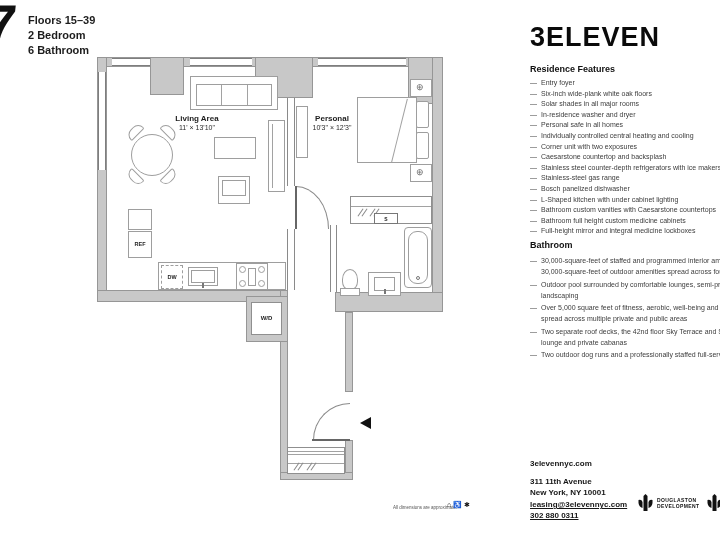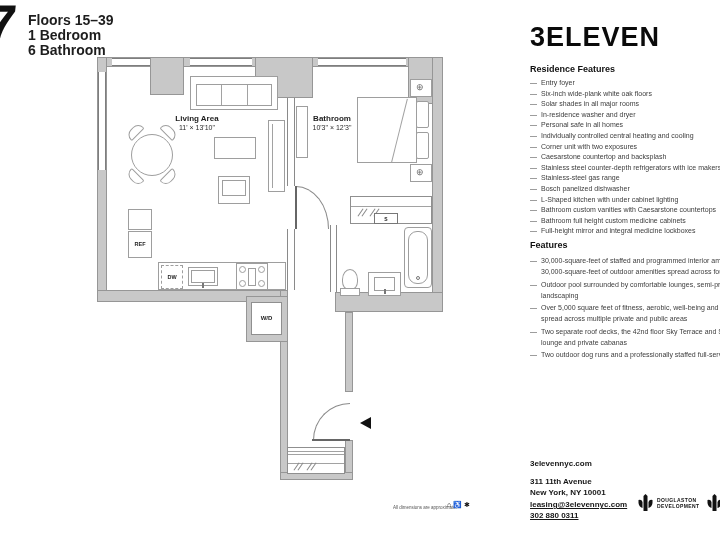--- a/index.html
+++ b/index.html
@@ -9,21 +9,21 @@
     font-family:"Liberation Sans", sans-serif; color:#1d1d1d;
     -webkit-font-smoothing:antialiased;
   }
   .abs { position:absolute; }
 
   
   .unit-number {
     position:absolute; left:-15px; top:-8px; font-size:56px; font-weight:800;
     transform:skewX(-6deg); color:#111; letter-spacing:-2px;
   }
-  .unit-info { position:absolute; left:28px; top:13px; font-size:14px; font-weight:bold; line-height:15px; color:#1d1d1d; }
+  .unit-info { position:absolute; left:28px; top:13px; font-size:11px; font-weight:bold; line-height:15px; color:#1d1d1d; }
 
   
   .wall { position:absolute; background:#c8c8c8; border:1px solid #969696; }
   .winH { position:absolute; background:#fff; border-top:1px solid #7e7e7e; border-bottom:1px solid #7e7e7e; }
   .winV { position:absolute; background:#fff; border-left:1px solid #7e7e7e; border-right:1px solid #7e7e7e; }
   .iwall { position:absolute; background:#fff; border-left:1px solid #8a8a8a; border-right:1px solid #8a8a8a; }
   .furn { position:absolute; background:#fff; border:1px solid #9e9e9e; }
   .line { position:absolute; background:#a2a2a2; }
   .plan-lbl { position:absolute; text-align:center; color:#1d1d1d; }
   .plan-lbl .t { font-size:8px; font-weight:bold; line-height:9px; }
@@ -56,21 +56,21 @@
 
   .footnote { position:absolute; left:393px; top:505px; font-size:4.5px; color:#555; }
   .foot-icons { position:absolute; left:447px; top:501px; font-size:7px; color:#111; letter-spacing:2px; }
 </style>
 </head>
 <body>
 
 <div class="unit-number">7</div>
 <div class="unit-info">
   <div>Floors 15–39</div>
-  <div>1 Bedroom</div>
+  <div>2 Bedroom</div>
   <div>6 Bathroom</div>
 </div>
 
 <div class="abs" style="left:0;top:0;width:720px;height:540px;">
 
   <div class="wall" style="left:97px;top:57px;width:346px;height:10px;"></div>
   <div class="winH" style="left:112px;top:58px;width:38px;height:8px;"></div>
   <div class="winH" style="left:190px;top:58px;width:62px;height:8px;"></div>
   <div class="winH" style="left:318px;top:58px;width:88px;height:8px;"></div>
   <div class="wall" style="left:150px;top:57px;width:34px;height:38px;"></div>
@@ -166,21 +166,21 @@
   <div class="hatch" style="left:292px;top:466px;"></div>
   <div class="hatch" style="left:296px;top:466px;"></div>
   <div class="hatch" style="left:305px;top:466px;"></div>
   <div class="hatch" style="left:309px;top:466px;"></div>
 
   <div class="plan-lbl" style="left:157px;top:114px;width:80px;">
     <div class="t">Living Area</div>
     <div class="d">11' × 13'10"</div>
   </div>
   <div class="plan-lbl" style="left:292px;top:114px;width:80px;">
-    <div class="t">Bathroom</div>
+    <div class="t">Personal</div>
     <div class="d">10'3" × 12'3"</div>
   </div>
 </div>
 
 <div class="brand-logo">3ELEVEN</div>
 
 <div class="sec-heading" style="left:530px;top:64px;">Residence Features</div>
 <ul class="feat-list">
   <li>
       <span class="dash">—</span>
@@ -237,21 +237,21 @@
   <li>
       <span class="dash">—</span>
       <span>Bathroom full height custom medicine cabinets</span>
     </li>
   <li>
       <span class="dash">—</span>
       <span>Full-height mirror and integral medicine lockboxes</span>
     </li>
 </ul>
 
-<div class="sec-heading" style="left:530px;top:240px;">Features</div>
+<div class="sec-heading" style="left:530px;top:240px;">Bathroom</div>
 <ul class="amen-list">
   <li>
       <span class="dash">—</span>
       <span>30,000-square-feet of staffed and programmed interior amenities and over 30,000-square-feet of outdoor amenities spread across four floors</span>
     </li>
   <li>
       <span class="dash">—</span>
       <span>Outdoor pool surrounded by comfortable lounges, semi-private cabanas, and landscaping</span>
     </li>
   <li>

